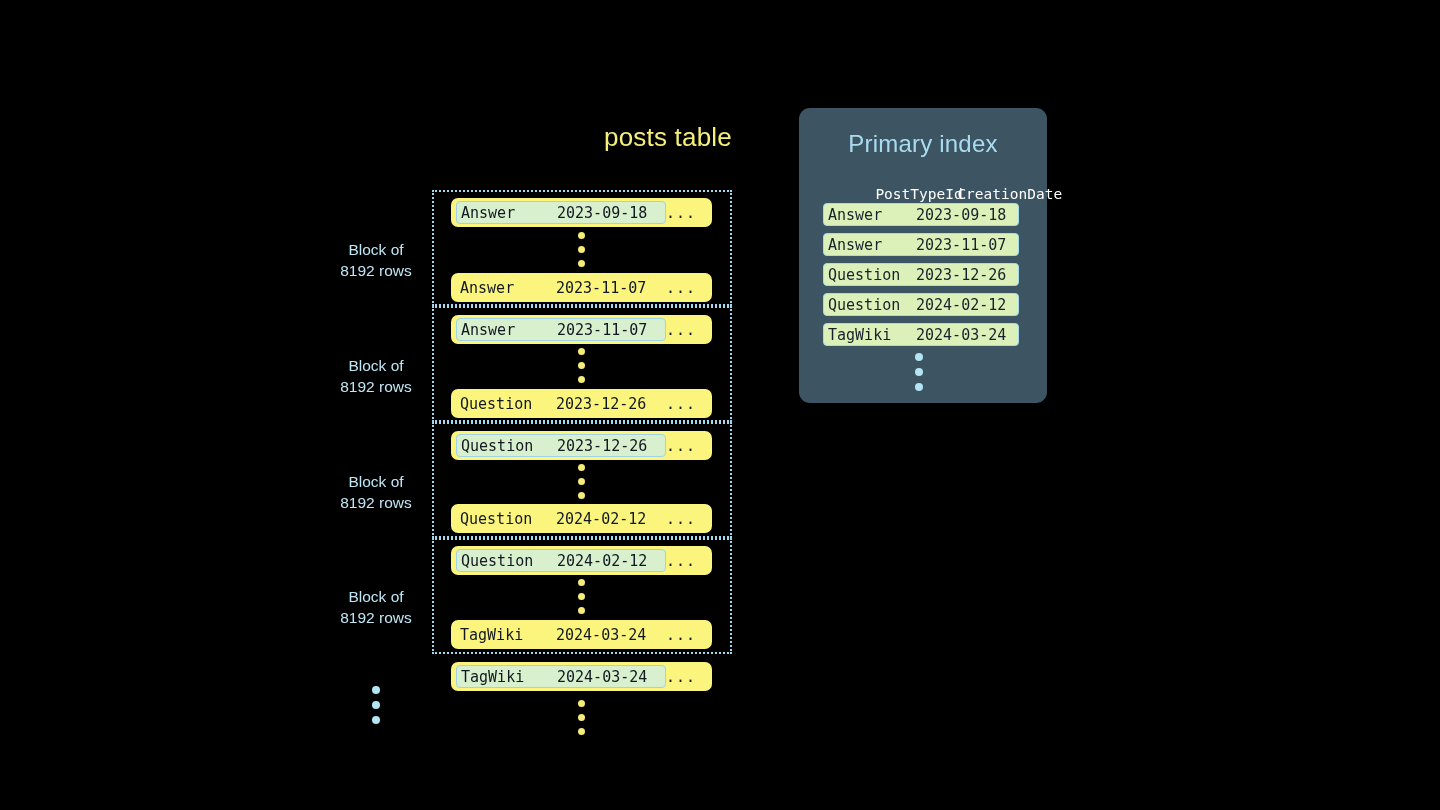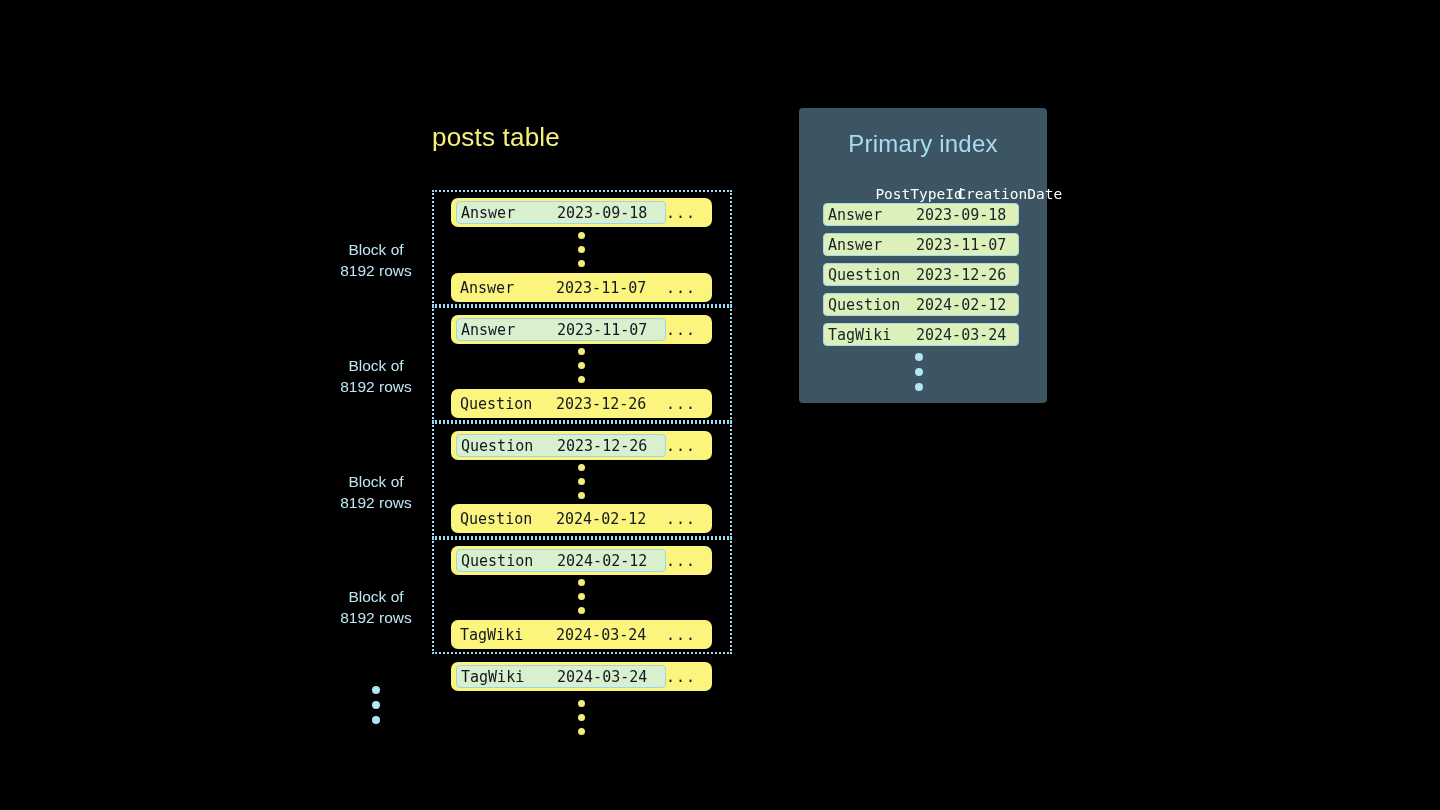--- a/index.html
+++ b/index.html
@@ -23,21 +23,21 @@
     width: 1440px;
     height: 810px;
   }
 
   
   .posts-title {
     position: absolute;
     left: 432px;
     top: 122px;
     width: 300px;
-    text-align: left;
+    text-align: right;
     font-size: 26px;
     color: #f5f07a;
     letter-spacing: 0.2px;
     white-space: nowrap;
   }
 
   .index-title {
     position: absolute;
     left: 0;
     top: 22px;
@@ -151,21 +151,21 @@
   .vdots.blue span   { background: #b3e6f5; width: 8px; height: 8px; }
 
   
   .index-panel {
     position: absolute;
     left: 799px;
     top: 108px;
     width: 248px;
     height: 295px;
     background: #3d5563;
-    border-radius: 4px;
+    border-radius: 11px;
   }
   .idx-row {
     position: absolute;
     left: 24px;
     width: 196px;
     height: 23px;
     background: #dcf0b9;
     border: 1.5px solid #a5d9ec;
     border-radius: 4px;
     box-sizing: border-box;

